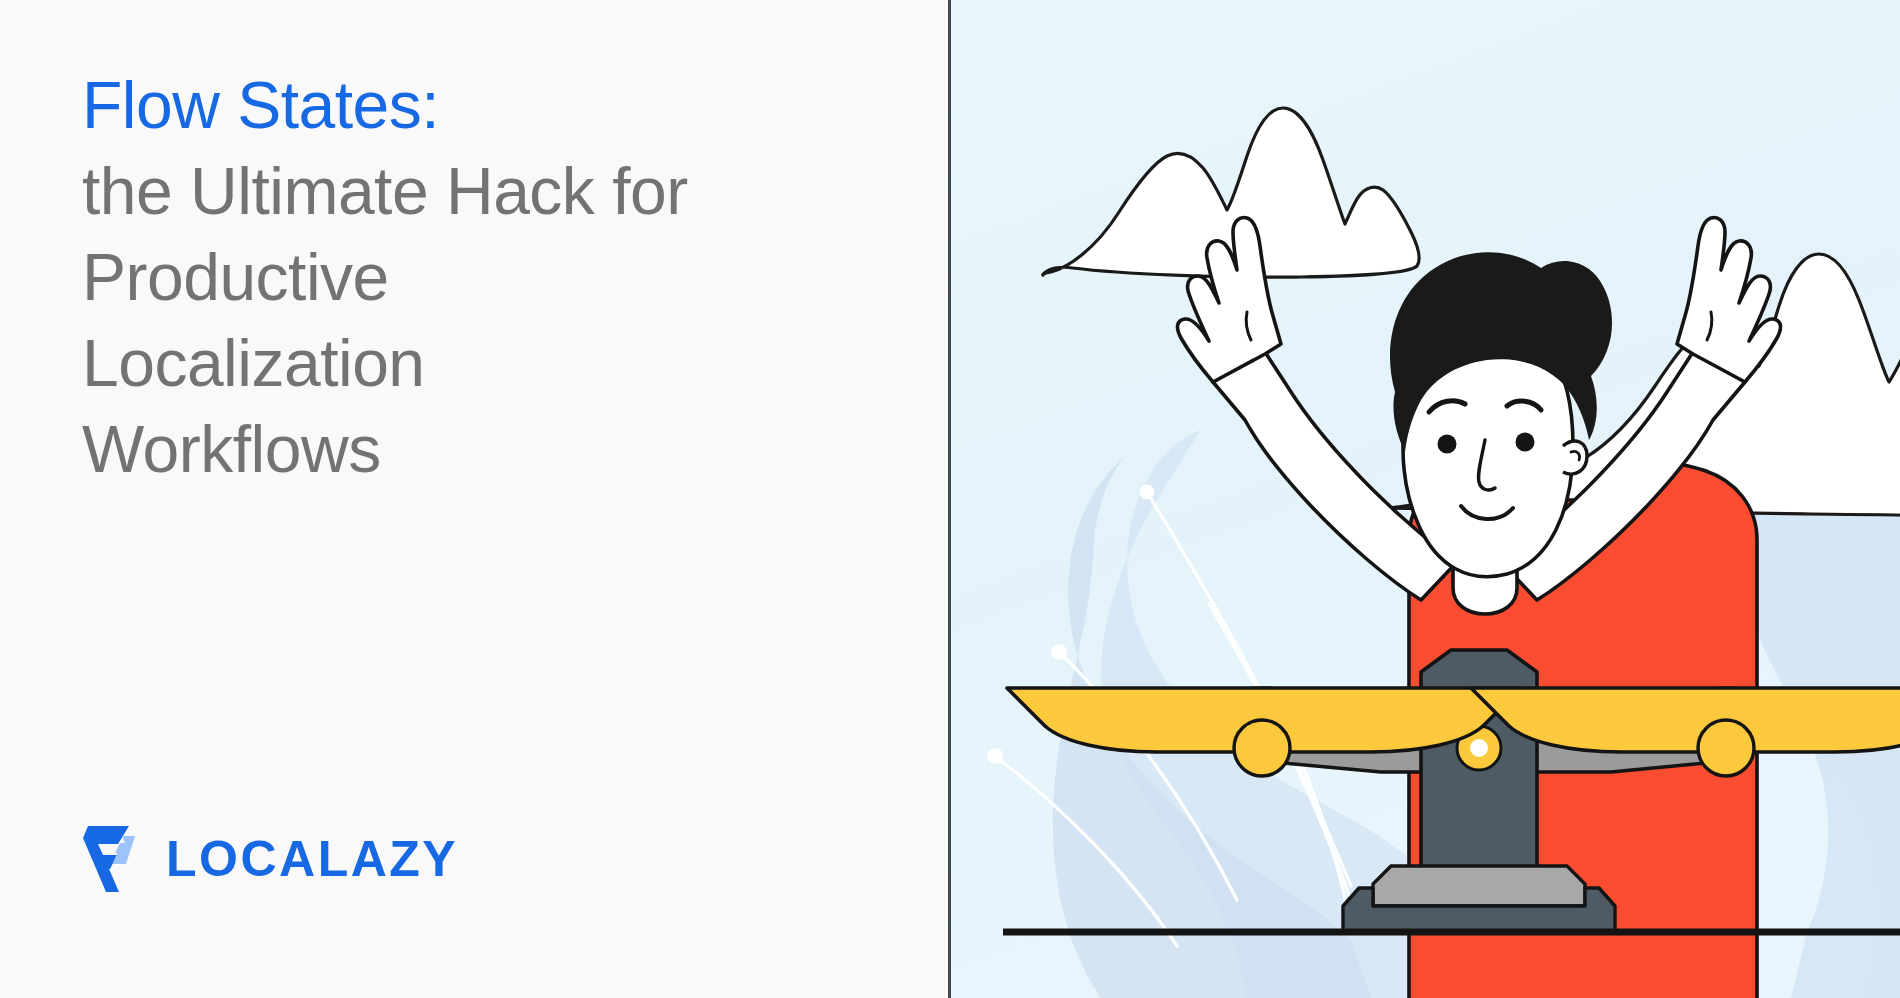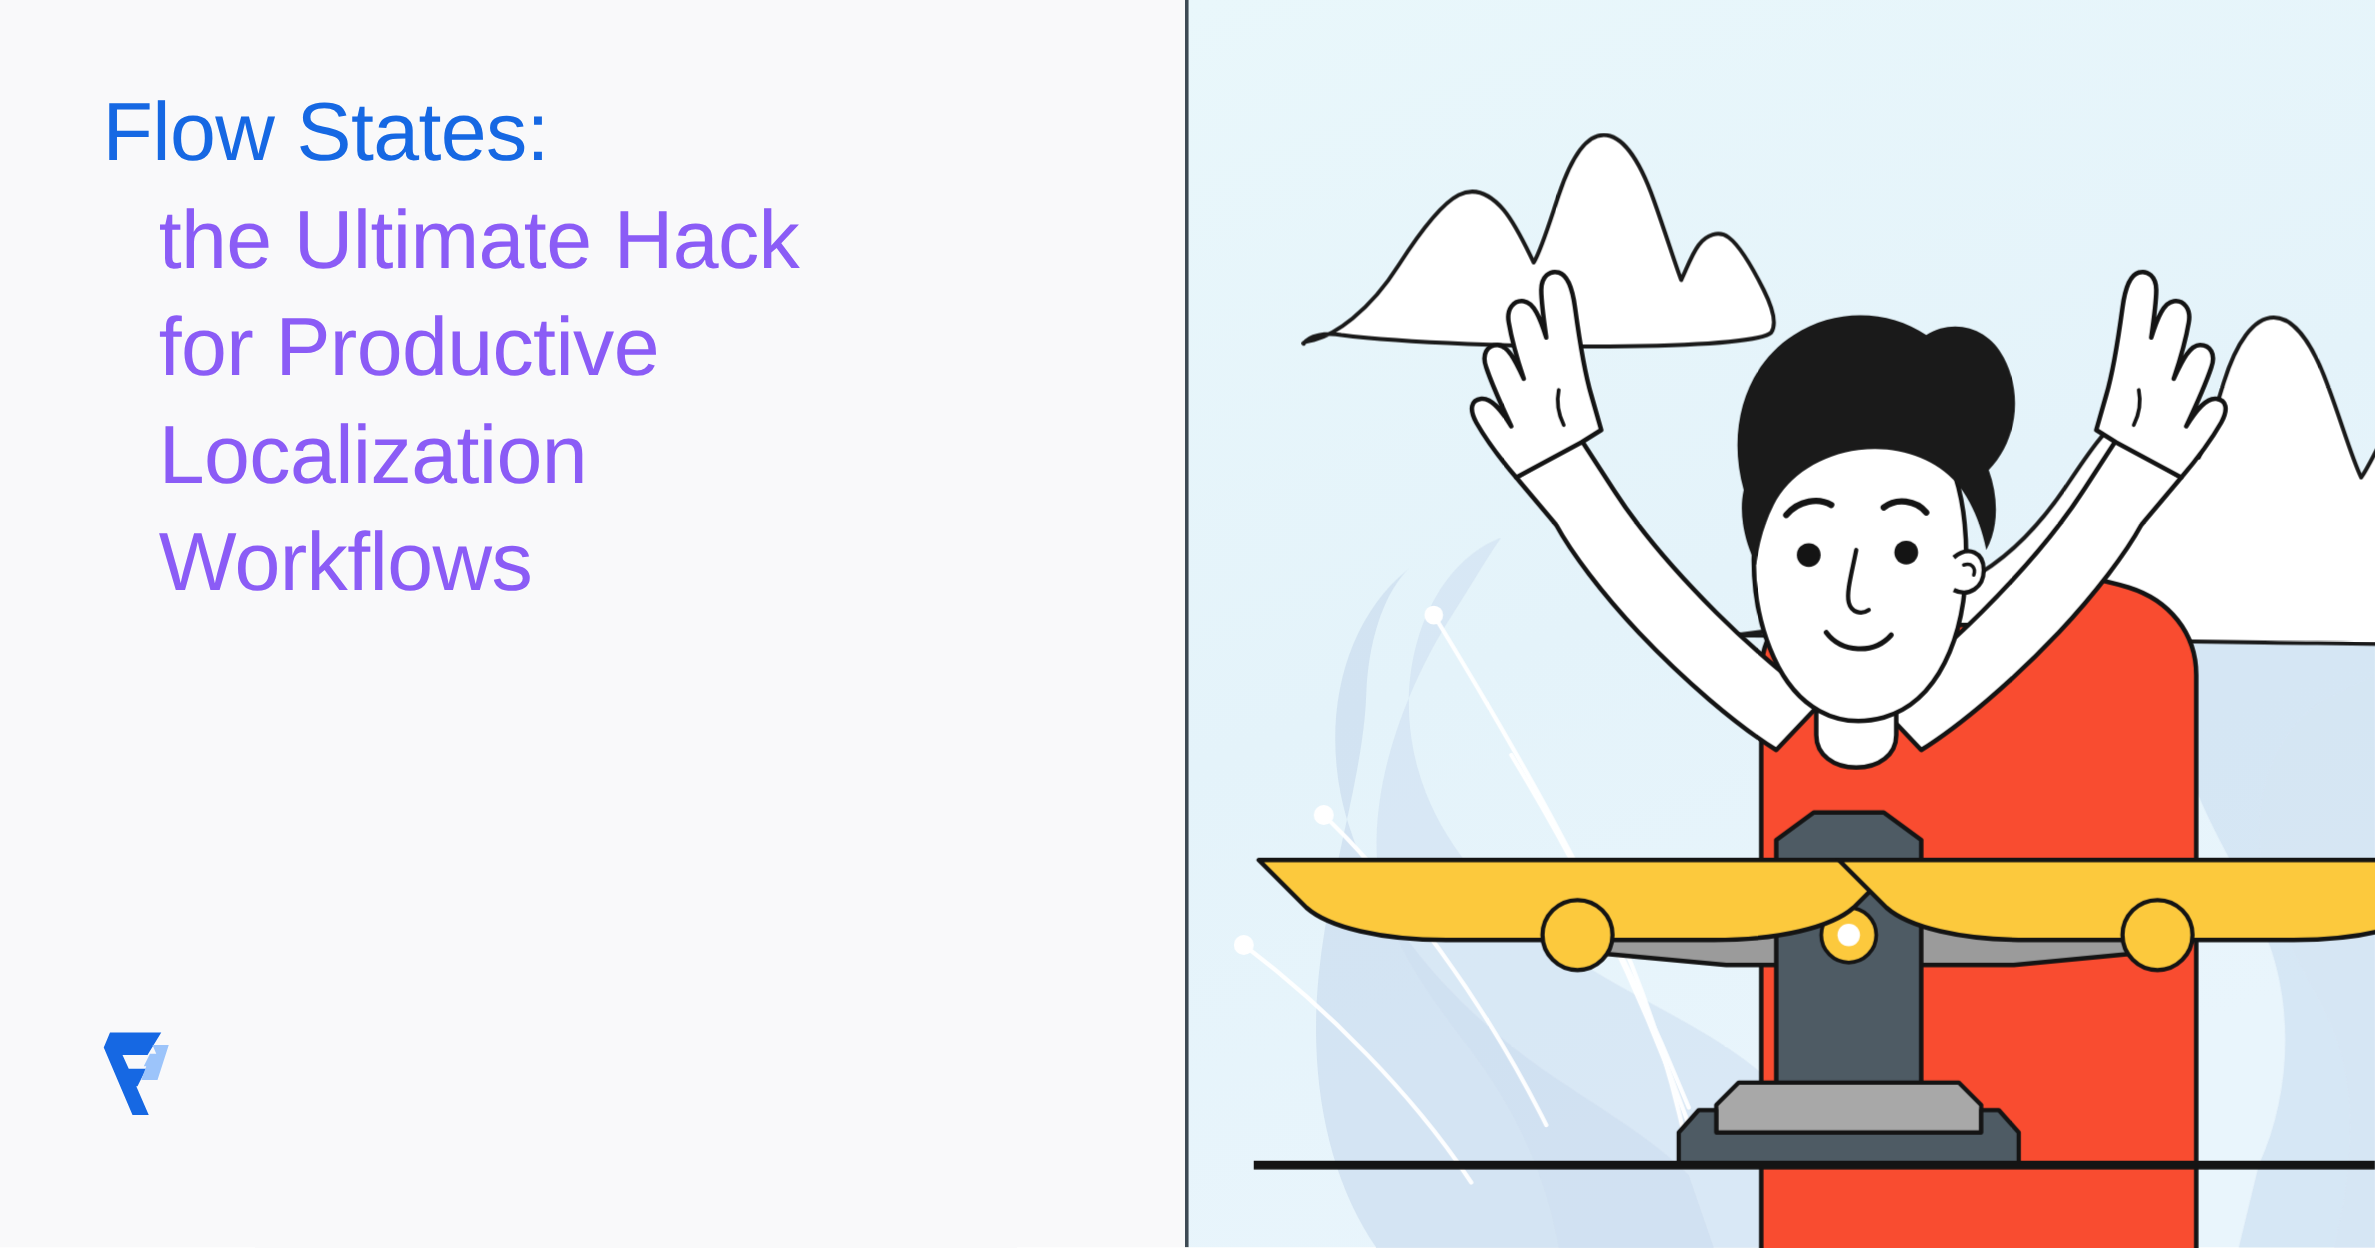--- a/index.html
+++ b/index.html
@@ -40,22 +40,21 @@
     line-height: 86px;
     letter-spacing: -0.5px;
     color: #2E3D49;
   }
   .headline .accent {
     color: #1668E3;
     display: block;
   }
   .headline .rest {
     display: block;
-    color: #8b5cf6;
-    margin-left: 45px;
+    color: #737373;
   }
 
   .logo-lockup {
     position: absolute;
     left: 82px;
     top: 822px;
     display: flex;
     align-items: center;
     gap: 22px;
     height: 74px;
@@ -111,20 +110,21 @@
     <h1 class="headline">
       <span class="accent">Flow States:</span>
       <span class="rest">the Ultimate Hack for Productive Localization Workflows</span>
     </h1>
 
     <div class="logo-lockup">
       <svg class="logo-mark" viewBox="0 0 62 70">
         <path d="M6 2 L47 2 L36 20 L16 20 L21 31 L35 31 L28 45 L27 45 L37 68 L24 68 L1 14 Z" fill="#1668E3"></path>
         <path d="M40 12 L53 12 L44 40 L31 40 L35 29 L33 29 L38 19 L43 19 Z" fill="#9CC4FA"></path>
       </svg>
+      <span class="logo-word">LOCALAZY</span>
     </div>
 
     <div class="divider"></div>
   </div>
 
   <div class="right-panel">
     <svg class="illus" viewBox="0 0 949 998">
 
       <defs>
         <linearGradient id="skyGrad" x1="0" y1="0" x2="0.35" y2="1">

